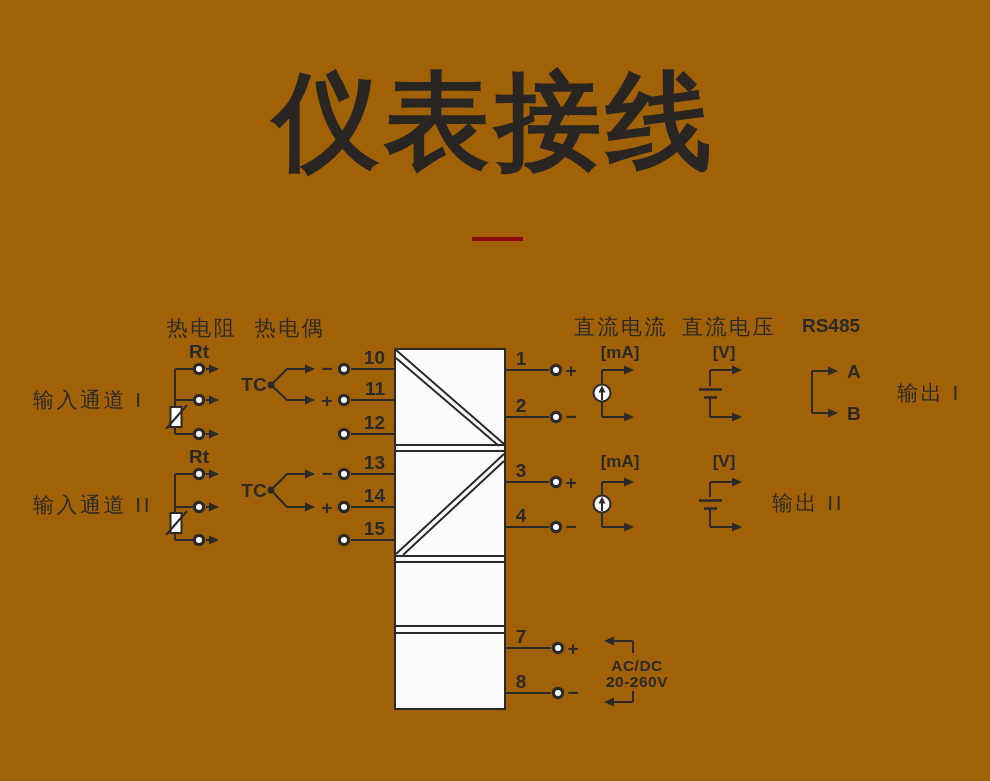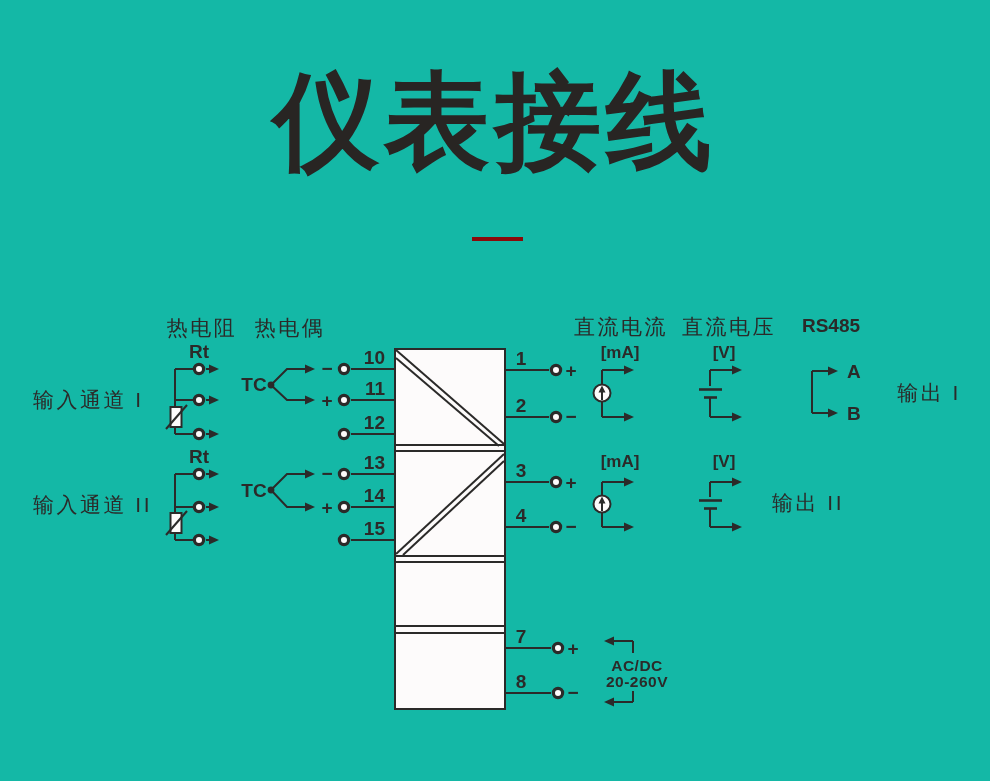--- a/index.html
+++ b/index.html
@@ -1,16 +1,16 @@
 <!DOCTYPE html>
 <html><head>
 <meta charset="utf-8">
 <style>
   html,body{margin:0;padding:0;}
-  .page{position:relative;width:990px;height:781px;background:#14b8a6;overflow:hidden;
+  .page{position:relative;width:990px;height:781px;background:#a16207;overflow:hidden;
         font-family:"Liberation Sans",sans-serif;}
   .title{position:absolute;top:66px;left:0;width:100%;text-align:center;
          font-size:106px;font-weight:bold;color:#282523;letter-spacing:5px;line-height:1.05;}
   .divider{position:absolute;top:237px;left:472px;width:51px;height:4px;background:#8a0a0a;}
   svg{position:absolute;left:0;top:0;}
   svg text{fill:#2b2a29;font-family:"Liberation Sans",sans-serif;}
   .cn{font-size:21px;letter-spacing:2.5px;}
   .num{font-size:19px;font-weight:bold;}
   .sgn{font-size:19px;font-weight:bold;}
   .unit{font-size:17px;font-weight:bold;}

